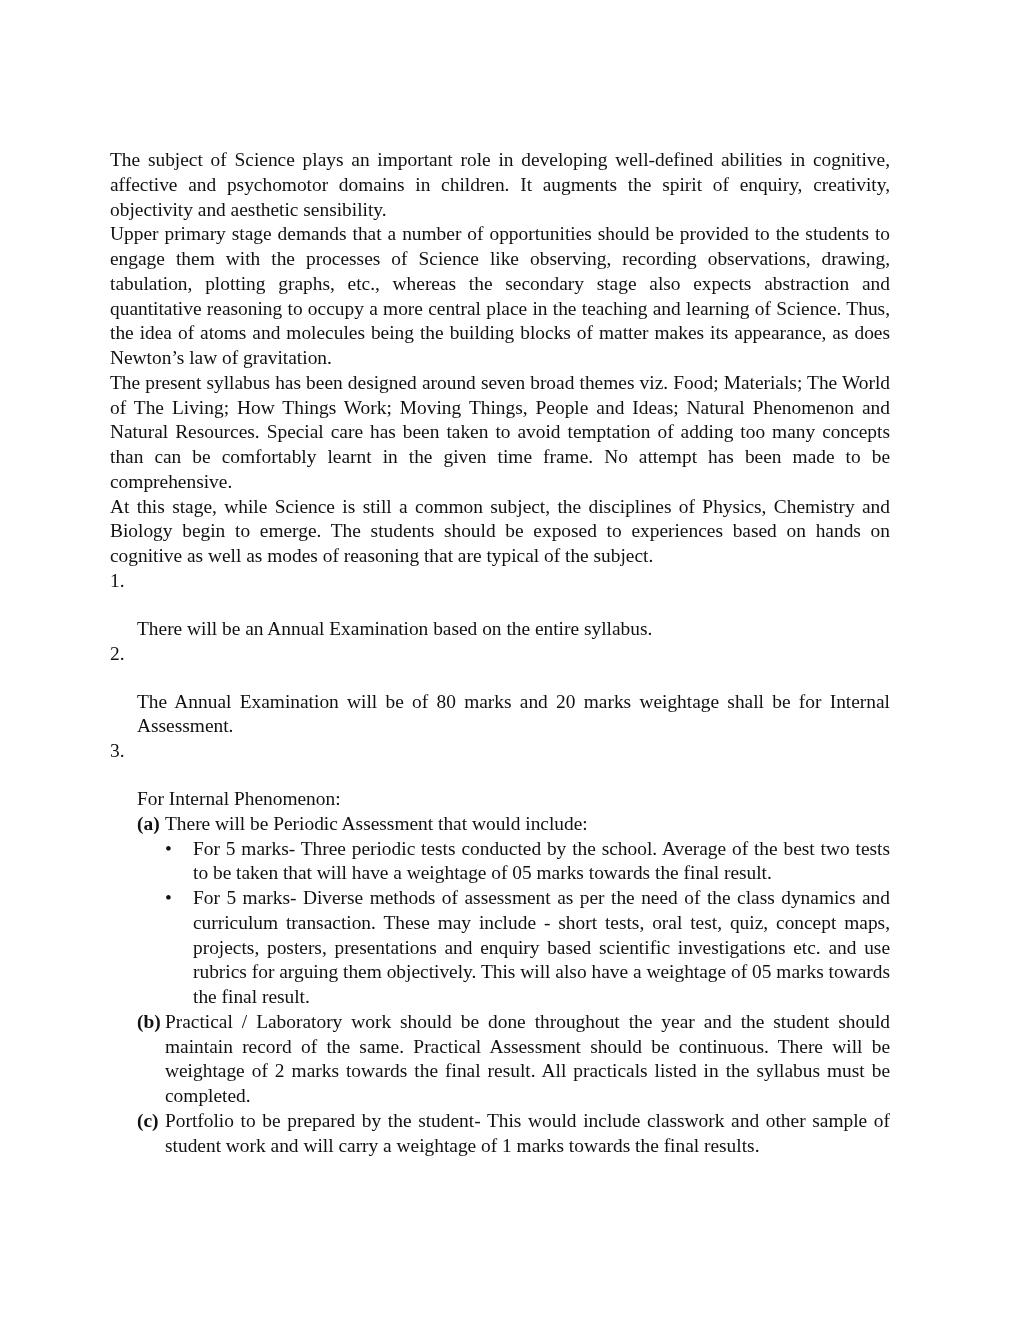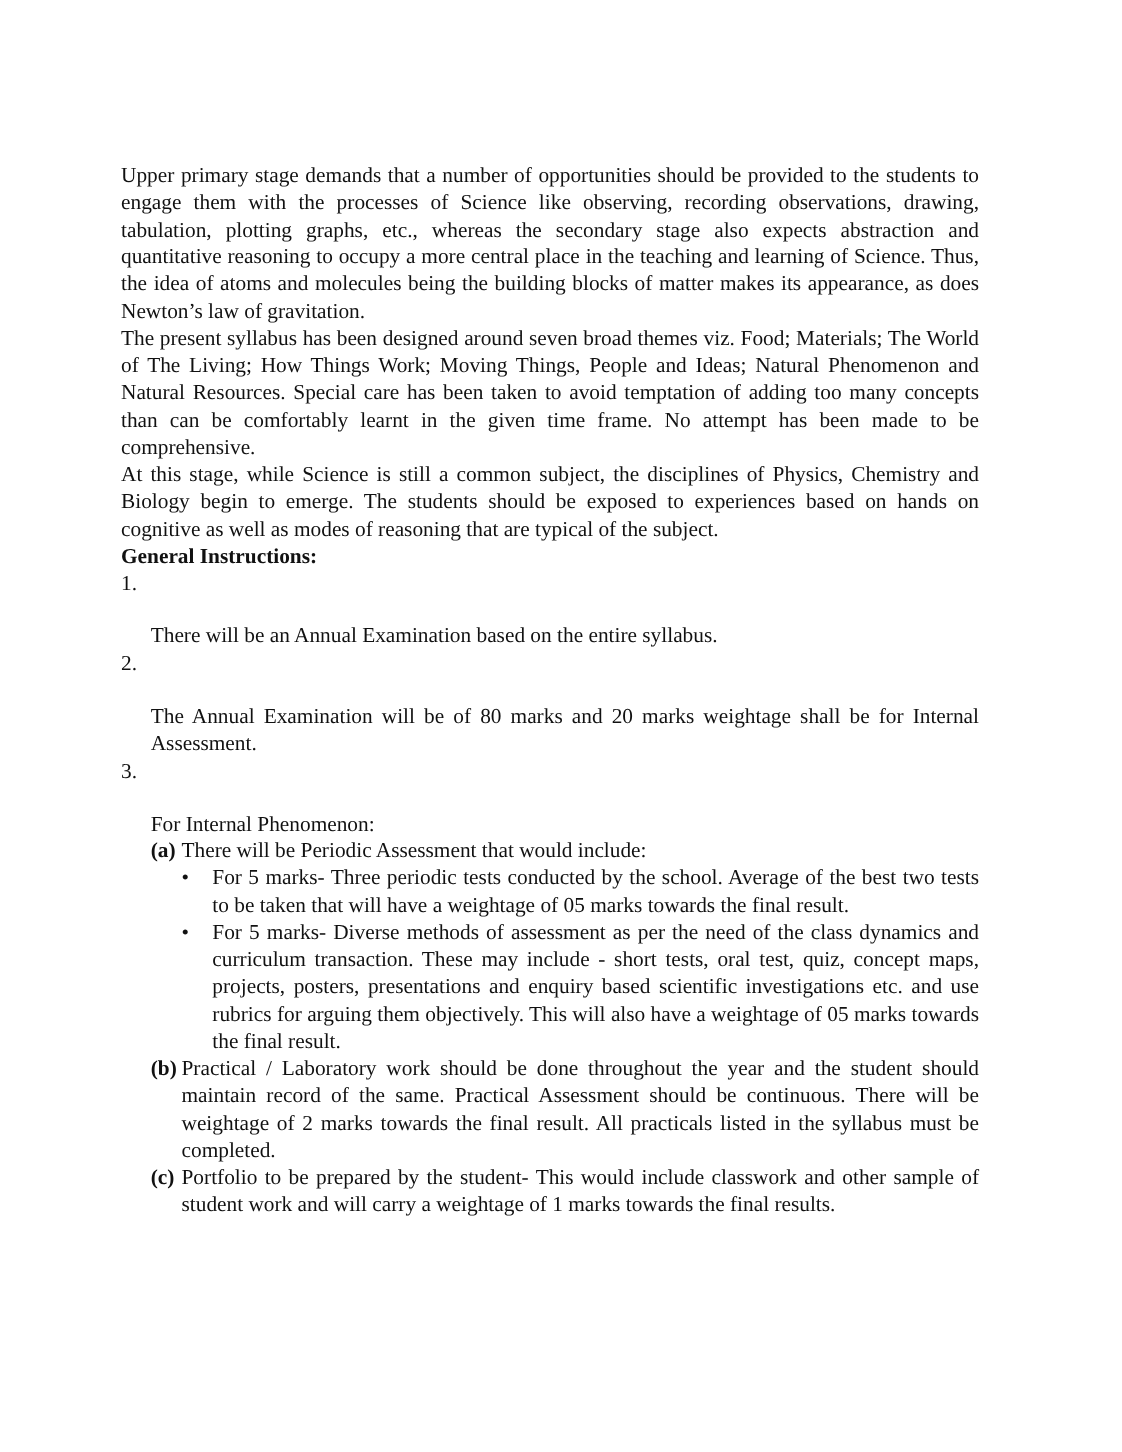--- a/index.html
+++ b/index.html
@@ -23,25 +23,25 @@
     .bullet { display: flex; }
     .bullet-mark { flex: 0 0 28px; width: 28px; text-align: left; padding-left: 0; }
     .bullet-body { flex: 1; text-align: justify; }
     .sub-block { margin-left: 27px; }
   </style>
 </head>
 <body>
 
 <div class="page">
 
+  <p class="para">The subject of Science plays an important role in developing well-defined abilities in cognitive, affective and psychomotor domains in children. It augments the spirit of enquiry, creativity, objectivity and aesthetic sensibility.</p>
   <p class="para">Upper primary stage demands that a number of opportunities should be provided to the students to engage them with the processes of Science like observing, recording observations, drawing, tabulation, plotting graphs, etc., whereas the secondary stage also expects abstraction and quantitative reasoning to occupy a more central place in the teaching and learning of Science. Thus, the idea of atoms and molecules being the building blocks of matter makes its appearance, as does Newton’s law of gravitation.</p>
   <p class="para">The present syllabus has been designed around seven broad themes viz. Food; Materials; The World of The Living; How Things Work; Moving Things, People and Ideas; Natural Phenomenon and Natural Resources. Special care has been taken to avoid temptation of adding too many concepts than can be comfortably learnt in the given time frame. No attempt has been made to be comprehensive.</p>
   <p class="para">At this stage, while Science is still a common subject, the disciplines of Physics, Chemistry and Biology begin to emerge. The students should be exposed to experiences based on hands on cognitive as well as modes of reasoning that are typical of the subject.</p>
 
-  <div class="heading">General Instructions:</div>
 
   <div class="ol">
     <div class="li">
       <span class="num">1.</span>
       <span class="li-body">There will be an Annual Examination based on the entire syllabus.</span>
     </div>
     <div class="li">
       <span class="num">2.</span>
       <span class="li-body">The Annual Examination will be of 80 marks and 20 marks weightage shall be for Internal Assessment.</span>
     </div>

